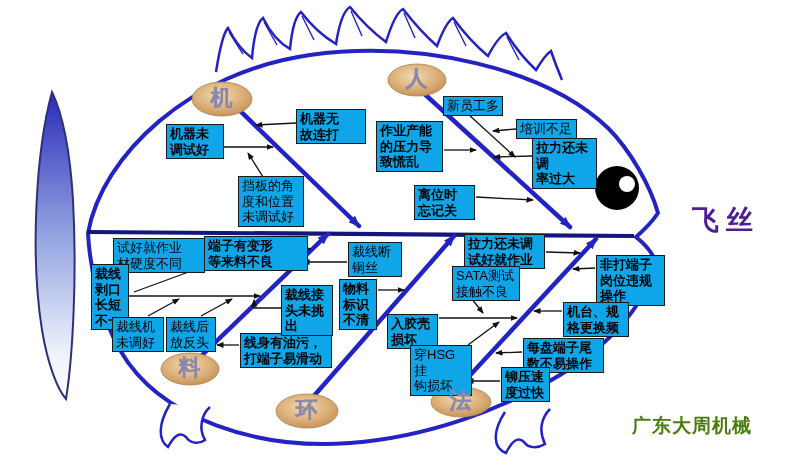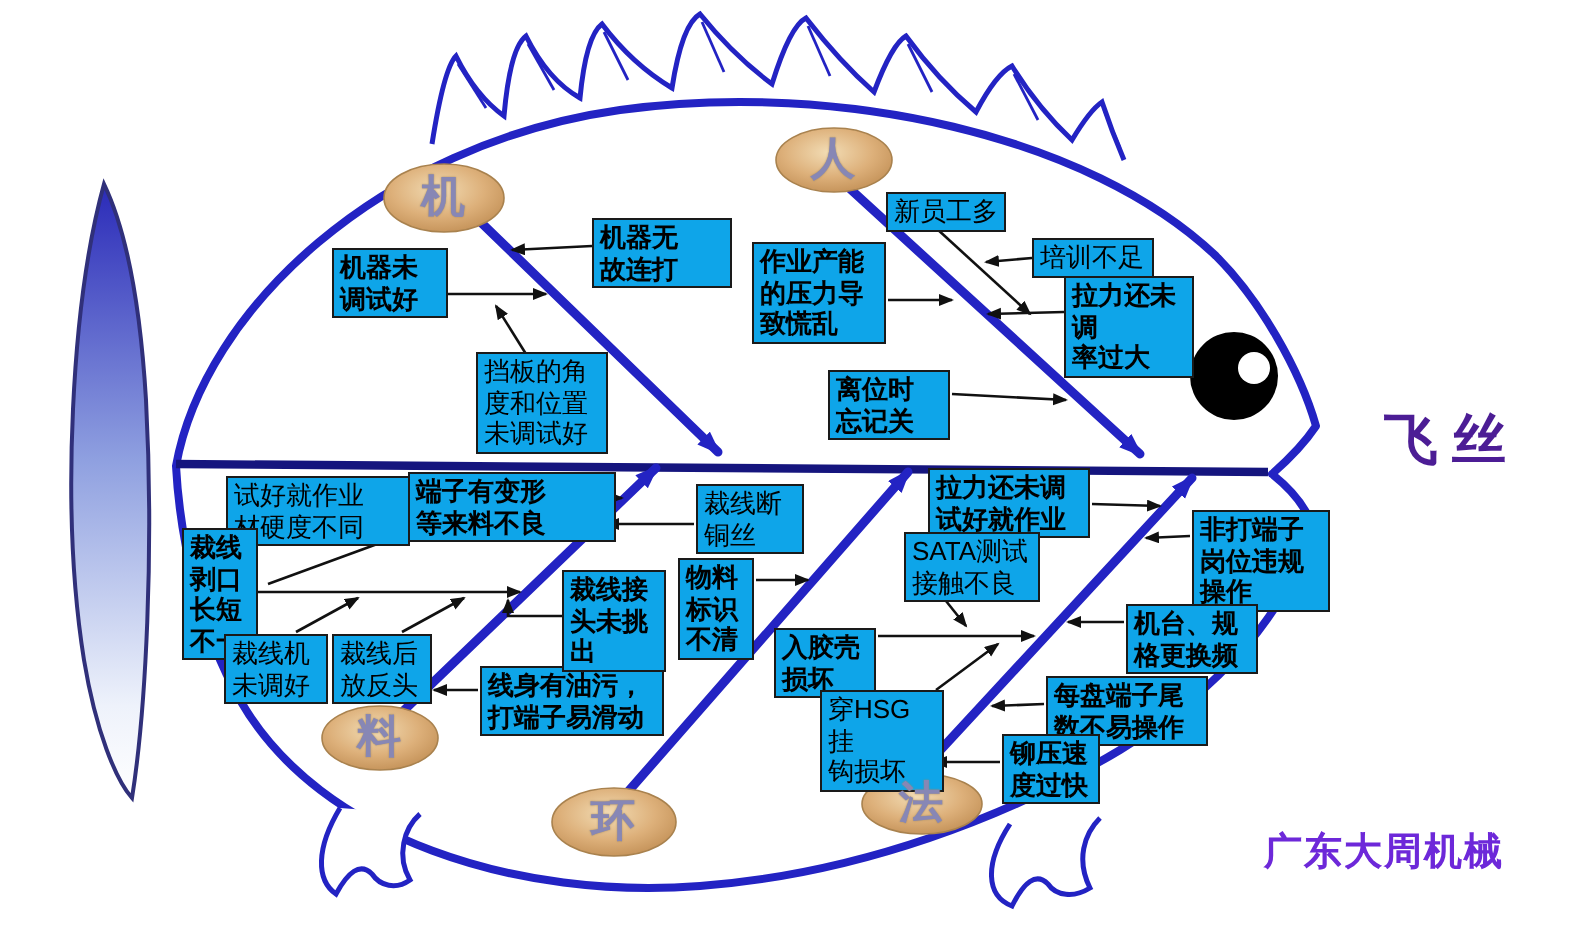--- a/index.html
+++ b/index.html
@@ -9,21 +9,21 @@
   .cbox{position:absolute;box-sizing:border-box;background:#0ea5e9;border:1.4px solid #1a1a1a;
         color:#000;font-size:13px;line-height:1.2;font-weight:700;padding:1px 3px;
         white-space:pre-line;z-index:5;}
   .cbox.light{font-weight:400;}
   .oval-label{position:absolute;transform:translate(-50%,-52%);z-index:6;
         font-family:"DejaVu Serif","Liberation Serif",serif;font-weight:700;
         color:#8787b5;font-size:22px;letter-spacing:1px;text-shadow:0 0 1px #a08860;}
   .effect-label{position:absolute;left:692px;top:202px;z-index:6;color:#4c1d95;
         font-family:"DejaVu Serif","Liberation Serif",serif;font-weight:700;
         font-size:27px;letter-spacing:7px;white-space:nowrap;text-align:right;}
-  .watermark{position:absolute;left:632px;top:413px;z-index:6;color:#6d28d9;
+  .watermark{position:absolute;left:632px;top:413px;z-index:6;color:#4d7c0f;
         font-size:19px;font-weight:700;letter-spacing:1px;white-space:nowrap;}
 </style>
 </head>
 <body>
 
 <div id="stage">
 
   <svg id="fishsvg" width="796" height="468" viewBox="0 0 796 468">
     <defs>
       <radialGradient id="ovalGrad" cx="45%" cy="38%" r="70%">

